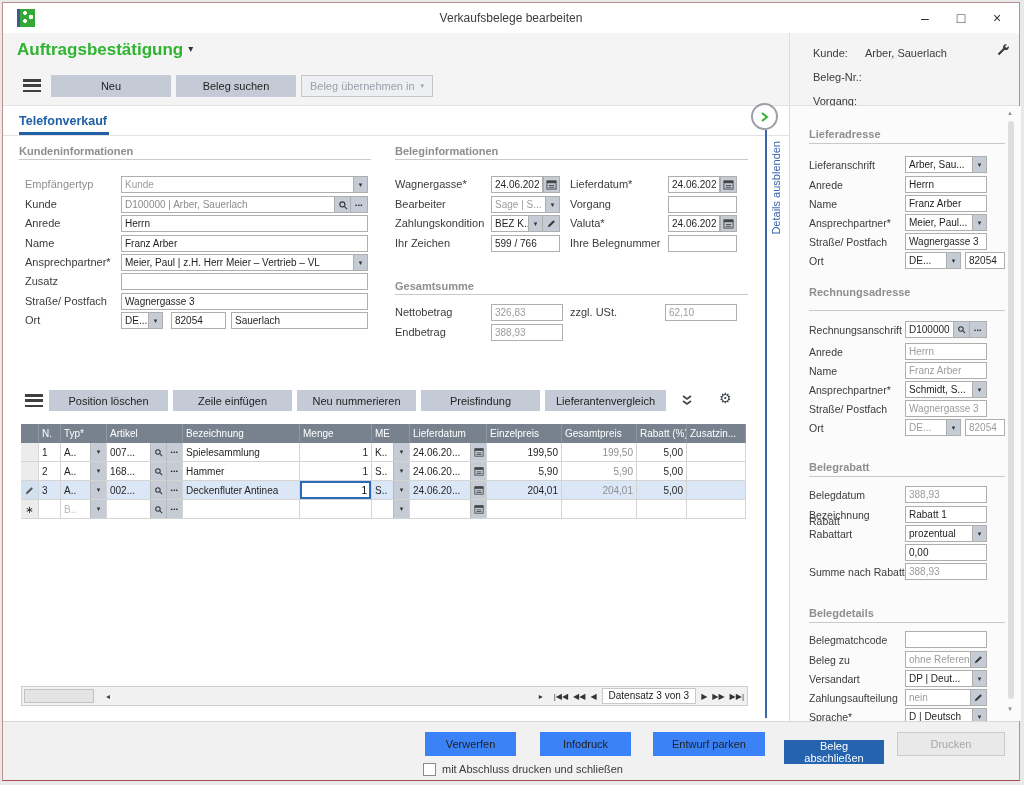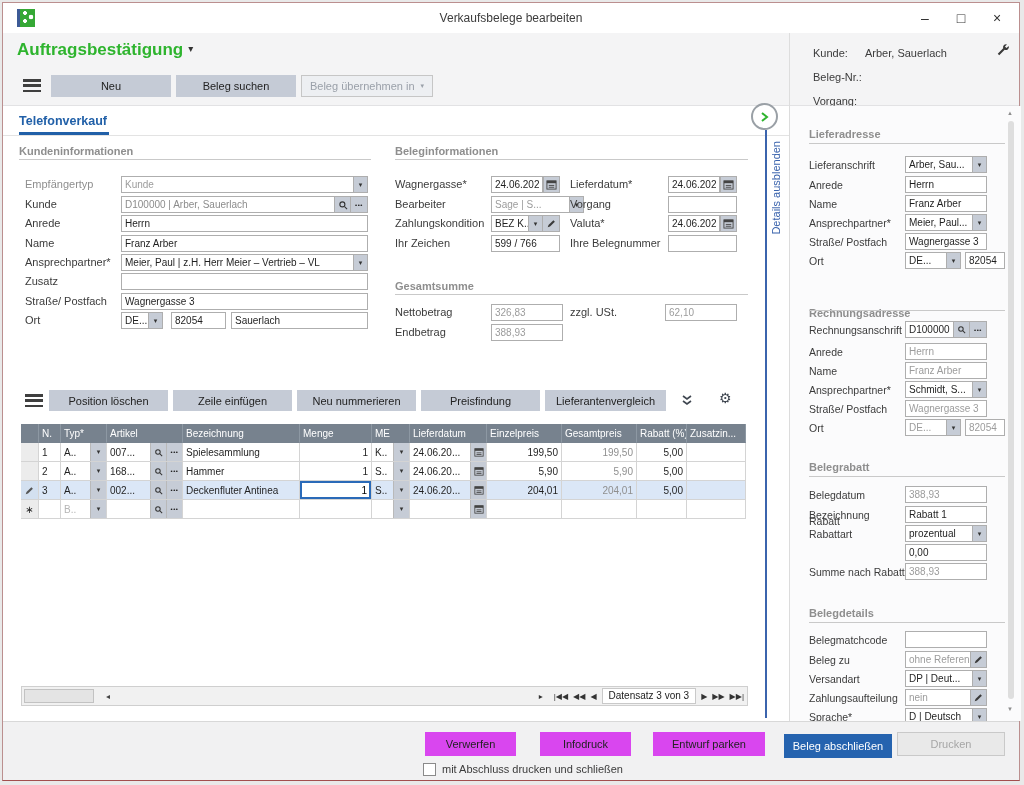--- a/index.html
+++ b/index.html
@@ -66,21 +66,21 @@
   
   .dpanel{position:absolute;left:786px;top:103px;width:232px;height:615px;background:#fbfbfc;border-left:1px solid #dcdcdc;box-sizing:border-box}
   .circlebtn{position:absolute;left:748px;top:100px;width:27px;height:27px;border-radius:50%;background:#fff;border:2px solid #9aa0a6;box-sizing:border-box;display:flex;align-items:center;justify-content:center}
   .vline{position:absolute;left:762px;top:127px;width:2px;height:588px;background:#3b64ad}
   .vtext{position:absolute;left:767px;top:138px;writing-mode:vertical-rl;transform:rotate(180deg);font-size:11px;color:#3b64ad;white-space:nowrap}
   .dlbl{position:absolute;font-size:10.5px;color:#3b3b3b;white-space:nowrap}
   .pthumb{position:absolute;left:1005px;top:118px;width:6px;height:578px;background:#dedede;border-radius:3px}
   .parrow{position:absolute;left:1004px;font-size:6px;color:#8e8e8e}
   
   .footer{position:absolute;left:0;top:718px;right:0;bottom:0;background:#f1f1f2;border-top:1px solid #d8d8d8;box-sizing:border-box}
-  .fbtn{position:absolute;height:24px;background:#d946ef;border:none;font-size:11px;color:#222;font-family:inherit;display:flex;align-items:center;justify-content:center;box-sizing:border-box}
+  .fbtn{position:absolute;height:24px;background:#3b82f6;border:none;font-size:11px;color:#222;font-family:inherit;display:flex;align-items:center;justify-content:center;box-sizing:border-box}
   .fbtn.blue{background:#2563af;color:#fff}
   .fbtn.off{background:#e9e9e9;color:#a6a6a6;border:1px solid #c9c9c9}
   .chk{position:absolute;width:13px;height:13px;background:#fff;border:1px solid #8a8a8a;box-sizing:border-box}
   svg{display:block}
 </style>
 </head>
 <body>
 
 <div class="window">
 
@@ -196,21 +196,21 @@
         <svg width="11" height="11" viewBox="0 0 12 12">
           <rect x="1" y="2" width="10" height="9" fill="none" stroke="#444"></rect>
           <rect x="1" y="2" width="10" height="2.6" fill="#444"></rect>
           <line x1="3" y1="7" x2="9" y2="7" stroke="#444"></line>
           <line x1="3" y1="9" x2="9" y2="9" stroke="#444"></line>
         </svg>
       </div>
     </div>
 
   <span class="lbl" style="left:392px;top:195px">Bearbeiter</span>
-  <div class="combo gray" style="left:488px;top:193px;width:93px">
+  <div class="combo gray" style="left:488px;top:193px;width:69px">
     <div class="ctext">Sage | S...</div>
     <div class="ddb">▾</div>
   </div>
 
   <span class="lbl" style="left:567px;top:195px">Vorgang</span>
   <input class="inp" style="left: 665px; top: 193px; width: 69px;" value="">
 
   <span class="lbl" style="left:392px;top:214px">Zahlungskondition</span>
   <div class="combo" style="left:488px;top:212px;width:69px">
     <div class="ctext">BEZ K...</div>
@@ -505,21 +505,21 @@
     </div>
   <span class="dlbl" style="left:806px;top:233px">Straße/ Postfach</span>
   <input class="inp" style="left: 902px; top: 230px; width: 82px;" value="Wagnergasse 3">
   <span class="dlbl" style="left:806px;top:252px">Ort</span>
   <div class="combo" style="left:902px;top:249px;width:56px">
       <div class="ctext">DE...</div>
       <div class="ddb">▾</div>
     </div>
   <input class="inp" style="left: 962px; top: 249px; width: 40px;" value="82054">
 
-  <span class="sect" style="left:806px;top:304px">Rechnungsadresse</span>
+  <span class="sect" style="left:806px;top:283px">Rechnungsadresse</span>
   <div class="rule" style="left:806px;top:307px;width:196px"></div>
   <span class="dlbl" style="left:806px;top:321px">Rechnungsanschrift</span>
   <div class="combo" style="left:902px;top:318px;width:82px">
     <div class="ctext">D100000</div>
     <div class="sqb" style="border-left:1px solid #aeaeae">
         <svg width="9" height="9" viewBox="0 0 16 16">
           <circle cx="7" cy="7" r="4" fill="none" stroke="#333" stroke-width="1.8"></circle>
           <line x1="10.5" y1="10.5" x2="14.5" y2="14.5" stroke="#333" stroke-width="1.8"></line>
         </svg>
       </div>
@@ -591,19 +591,19 @@
   <span class="dlbl" style="left:806px;top:708px">Sprache*</span>
   <div class="combo" style="left:902px;top:705px;width:82px">
       <div class="ctext">D | Deutsch</div>
       <div class="ddb">▾</div>
     </div>
 
   <div class="footer">
     <button class="fbtn" style="left:422px;top:10px;width:91px">Verwerfen</button>
     <button class="fbtn" style="left:537px;top:10px;width:91px">Infodruck</button>
     <button class="fbtn" style="left:650px;top:10px;width:112px">Entwurf parken</button>
-    <button class="fbtn blue" style="left:781px;top:12px;width:108px">Beleg abschließen</button>
+    <button class="fbtn blue" style="left:781px;top:18px;width:100px">Beleg abschließen</button>
     <button class="fbtn off" style="left:894px;top:10px;width:108px">Drucken</button>
     <div class="chk" style="left:420px;top:41px"></div>
     <span class="lbl" style="left:439px;top:41px">mit Abschluss drucken und schließen</span>
   </div>
 
 </div>
 
 </body></html>

